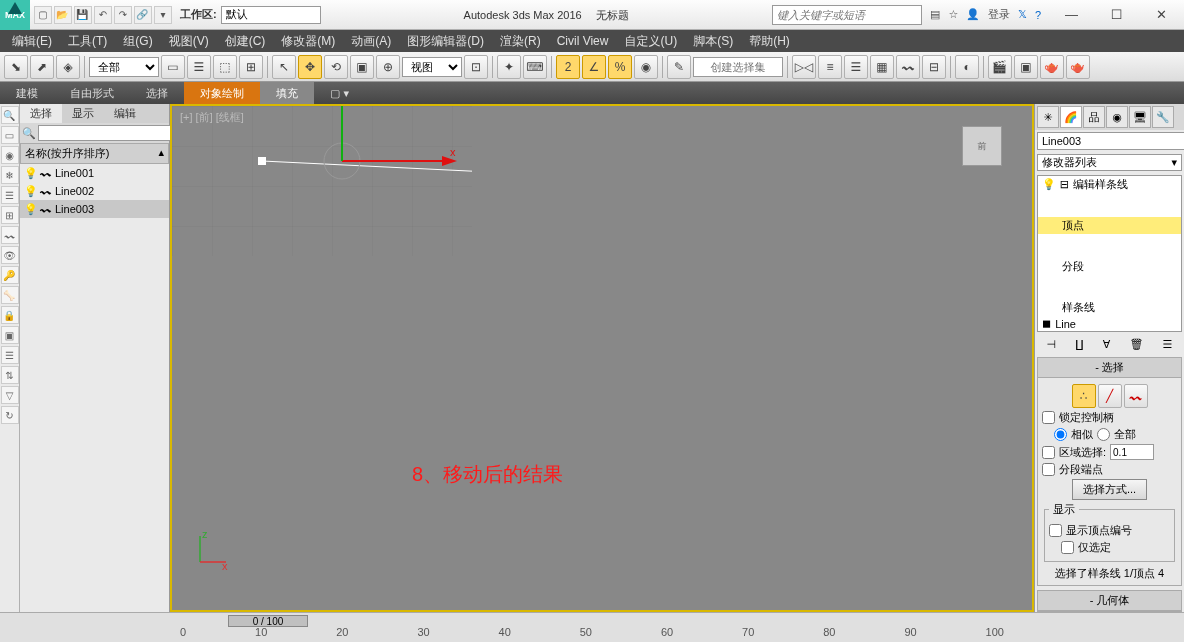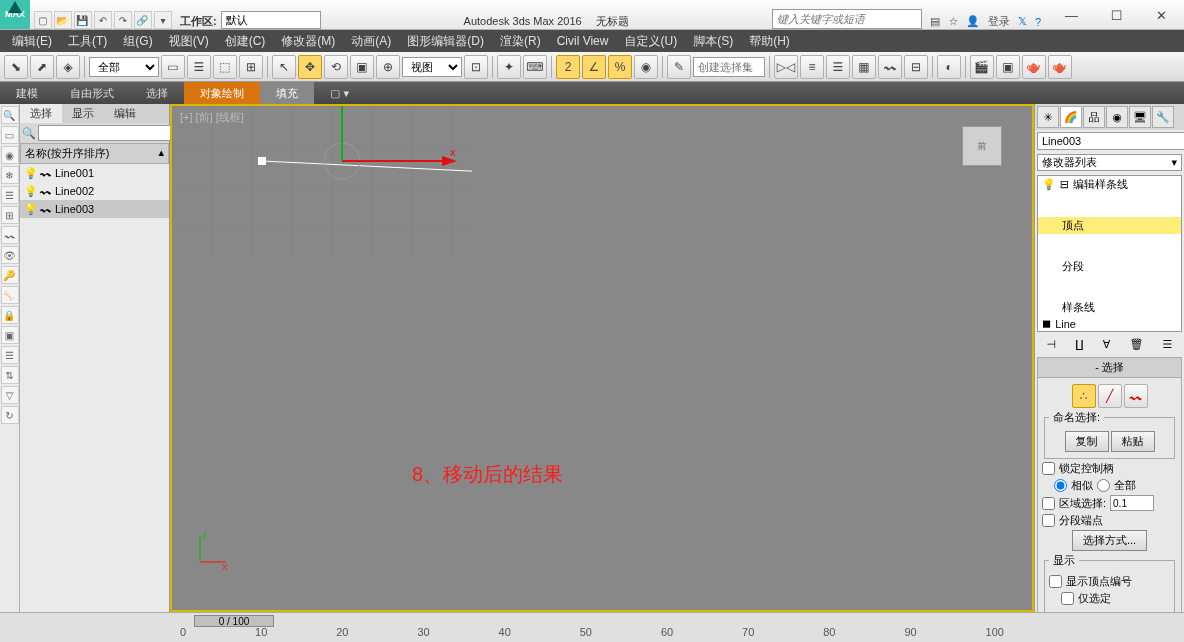--- a/index.html
+++ b/index.html
@@ -1,17 +1,17 @@
 <!DOCTYPE html>
 <html><head>
 <meta charset="utf-8">
 <style>
 * { margin:0; padding:0; box-sizing:border-box; font-family:"Microsoft YaHei",Arial,sans-serif; font-size:11px; user-select:none; }
 body { width:1184px; height:642px; background:#e8e8e8; overflow:hidden; position:relative; }
-.titlebar { height:30px; background:linear-gradient(#fdfdfd,#e8e8e8); display:flex; align-items:flex-end; border-bottom:1px solid #b0b0b0; }
+.titlebar { height:30px; background:linear-gradient(#fdfdfd,#e8e8e8); display:flex; align-items:center; border-bottom:1px solid #b0b0b0; }
 .logo { width:30px; height:30px; background:#3cc4af; display:flex; align-items:center; justify-content:center; color:#fff; font-weight:bold; font-size:9px; position:relative; }
 .logo::before { content:""; position:absolute; top:2px; left:8px; border-left:7px solid transparent; border-right:7px solid transparent; border-bottom:12px solid #0a5a5a; }
 .qat { display:flex; gap:2px; margin-left:4px; }
 .qat-btn { width:18px; height:18px; background:#f0f0f0; border:1px solid #ccc; display:flex; align-items:center; justify-content:center; font-size:10px; color:#555; }
 .ws-label { margin-left:8px; font-size:11px; color:#333;font-weight:bold; }
 .ws-combo { width:100px; height:18px; border:1px solid #999; background:#fff; margin-left:4px; padding:0 4px; font-size:11px; }
 .app-title { flex:1; text-align:center; color:#333; font-size:13px; }
 .search-box { width:150px; height:20px; border:1px solid #999; background:#fff; padding:0 4px; color:#999; font-style:italic; font-size:11px; }
 .title-right { display:flex; gap:8px; align-items:center; margin:0 8px; color:#555; }
 .title-right span { cursor:default; }
@@ -61,21 +61,21 @@
 .stack-sub { padding-left:24px;margin-top:24px; }
 .rp-icons { display:flex; gap:4px; padding:4px; justify-content:space-around; }
 .rp-rollout { margin:2px; border:1px solid #aaa; background:#e8e8e8; }
 .ro-header { background:#d0d0d0; padding:2px 4px; font-size:11px; text-align:center; border-bottom:1px solid #aaa; }
 .ro-body { padding:4px; font-size:11px; }
 .ro-btns { display:flex; gap:2px; justify-content:center; margin:2px 0; }
 .ro-btn { padding:2px 10px; border:1px solid #888; background:linear-gradient(#f5f5f5,#d8d8d8); font-size:11px; }
 .ro-row { display:flex; align-items:center; gap:4px; margin:2px 0; }
 .spinner { width:44px; height:16px; border:1px solid #999; background:#fff; font-size:10px; padding:0 2px; }
 .timeline { height:30px; background:#e0e0e0; border-top:1px solid #aaa; position:relative; }
-.time-slider { position:absolute; top:2px; left:194px; width:80px; height:12px; background:#c0c0c0; border:1px solid #888; text-align:center; font-size:10px; }
+.time-slider { position:absolute; top:2px; left:228px; width:80px; height:12px; background:#c0c0c0; border:1px solid #888; text-align:center; font-size:10px; }
 .ticks { position:absolute; bottom:0; left:180px; right:180px; height:16px; display:flex; justify-content:space-between; font-size:9px; color:#555; }
 fieldset { border:1px solid #aaa; margin:2px; padding:4px; }
 legend { font-size:11px; padding:0 4px; }
 </style>
 </head>
 <body>
 
 <div class="titlebar">
   <div class="logo">MAX</div>
   <div class="qat">
@@ -146,21 +146,21 @@
   <div class="tb-sep"></div>
   <div class="tb-btn">✦</div>
   <div class="tb-btn">⌨</div>
   <div class="tb-sep"></div>
   <div class="tb-btn pressed">2</div>
   <div class="tb-btn pressed">∠</div>
   <div class="tb-btn pressed">%</div>
   <div class="tb-btn">◉</div>
   <div class="tb-sep"></div>
   <div class="tb-btn">✎</div>
-  <input class="tb-combo" style="width: 72px;" placeholder="创建选择集">
+  <input class="tb-combo" style="width: 90px; text-align: center;" placeholder="创建选择集">
   <div class="tb-sep"></div>
   <div class="tb-btn">▷◁</div>
   <div class="tb-btn">≡</div>
   <div class="tb-btn">☰</div>
   <div class="tb-btn">▦</div>
   <div class="tb-btn">〰</div>
   <div class="tb-btn">⊟</div>
   <div class="tb-sep"></div>
   <div class="tb-btn">◐</div>
   <div class="tb-sep"></div>
@@ -314,27 +314,20 @@
     </div>
 
     <div class="rp-rollout">
       <div class="ro-header">- <span>选择</span></div>
       <div class="ro-body">
         <div class="ro-btns">
           <div class="tb-btn pressed">∴</div>
           <div class="tb-btn" style="color:#c00">╱</div>
           <div class="tb-btn" style="color:#c00">〰</div>
         </div>
-        <fieldset>
-          <legend>命名选择:</legend>
-          <div class="ro-btns">
-            <div class="ro-btn">复制</div>
-            <div class="ro-btn">粘贴</div>
-          </div>
-        </fieldset>
         <div class="ro-row">
             <input type="checkbox" style="">
             <span>锁定控制柄</span>
           </div>
         <div class="ro-row" style="padding-left:12px">
           <input type="radio" checked="" style="">
             <span>相似</span>
           <input type="radio" style="">
             <span>全部</span>
         </div>

